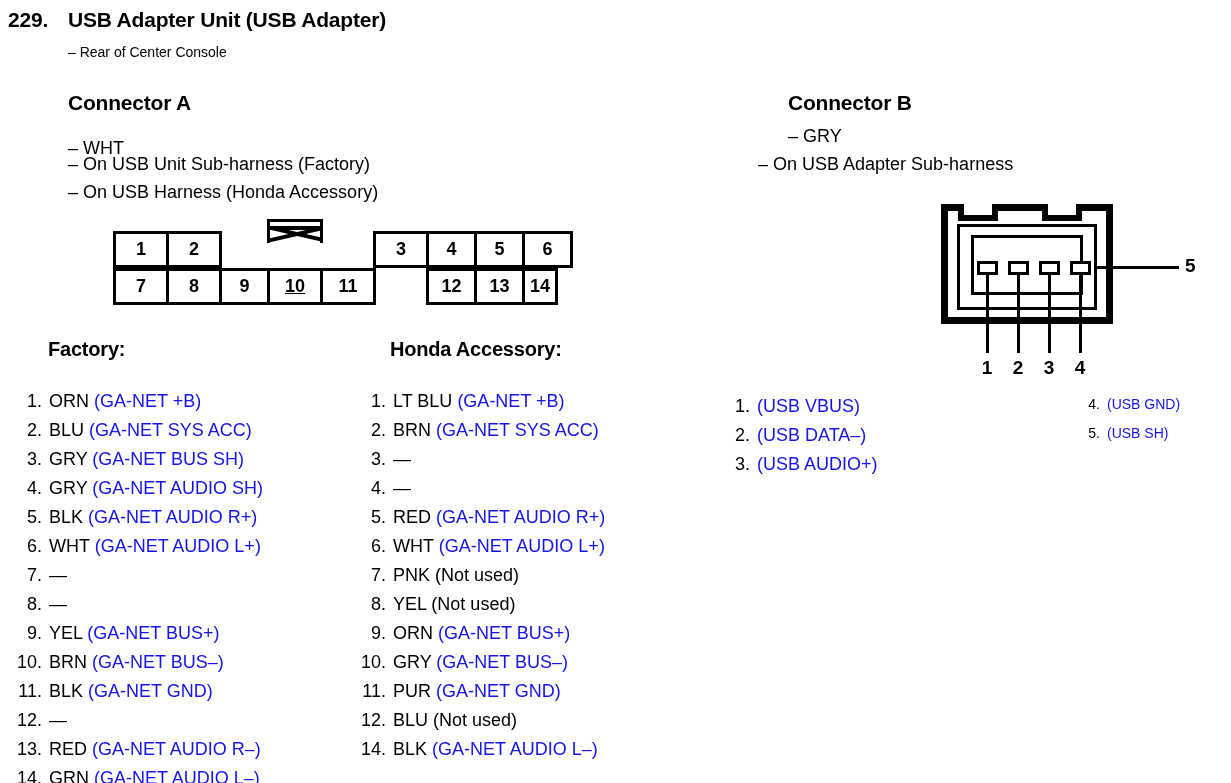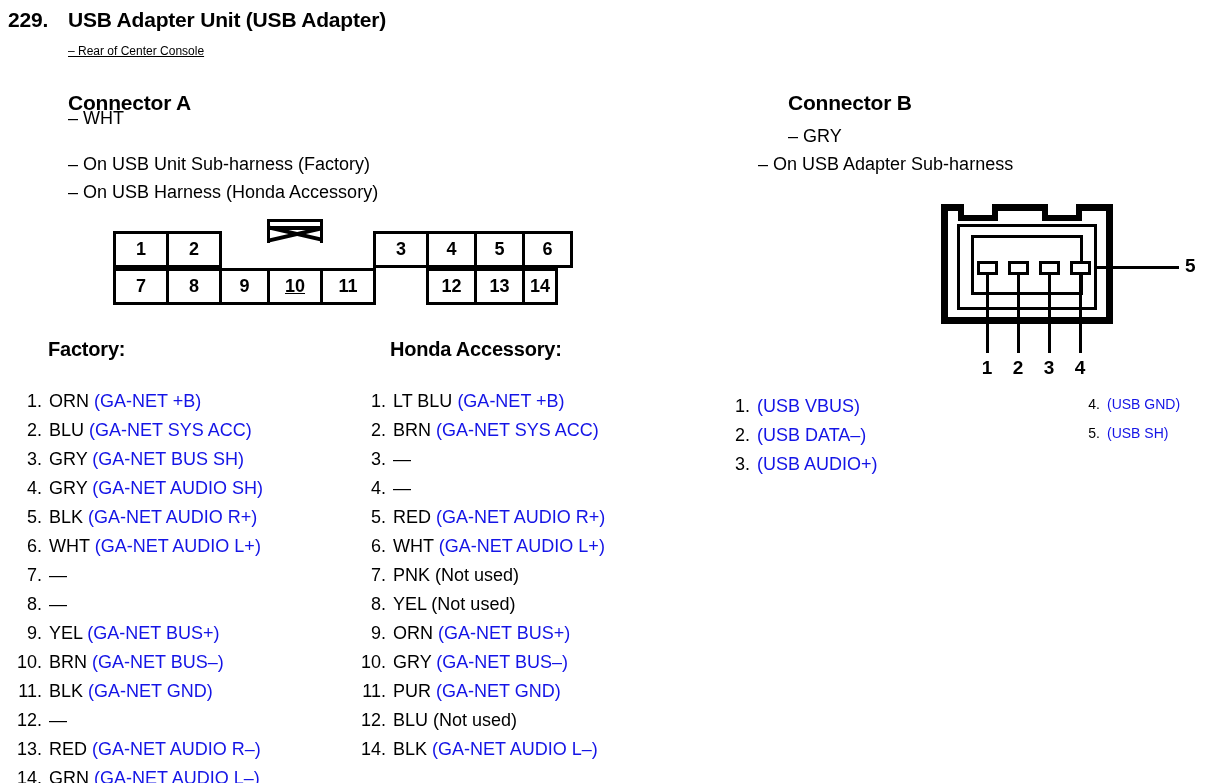--- a/index.html
+++ b/index.html
@@ -24,31 +24,30 @@
     font-size: 21px; font-weight: bold;
     letter-spacing: -0.2px;
   }
   .item-title {
     left: 68px; top: 8px;
     font-size: 21px; font-weight: bold;
     letter-spacing: -0.2px;
   }
   .sub-loc {
     left: 68px; top: 44px;
-    font-size: 12px;
-    text-decoration: underline;
+    font-size: 14px;
   }
   .conn-head {
     font-size: 21px; font-weight: bold;
     letter-spacing: -0.2px;
   }
   .conn-sub { font-size: 18px; }
 
   .connA-head { left: 68px; top: 91px; }
-  .connA-s1   { left: 68px; top: 108px; }
+  .connA-s1   { left: 68px; top: 138px; }
   .connA-s2   { left: 68px; top: 154px; }
   .connA-s3   { left: 68px; top: 182px; }
 
   .connB-head { left: 788px; top: 91px; text-align: right; }
   .connB-s1   { left: 788px; top: 126px; }
   .connB-s2   { left: 758px; top: 154px; }
 
   
   #connector-a-diagram {
     left: 113px; top: 231px;

